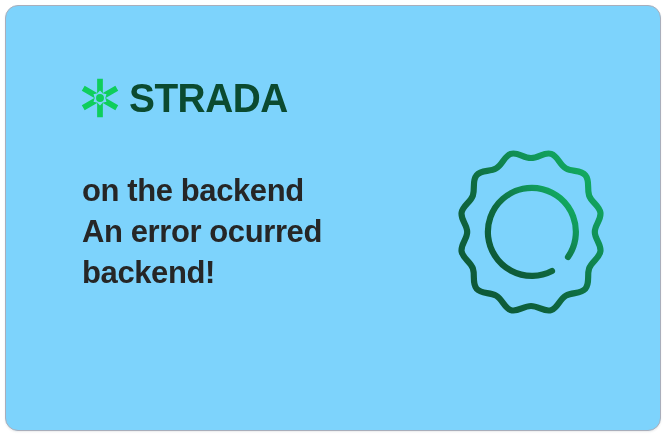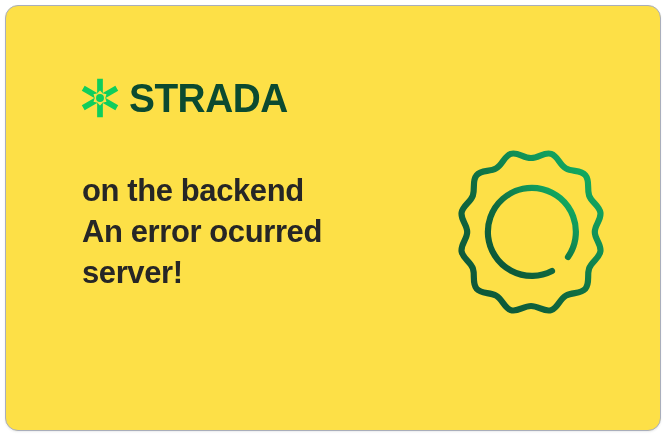--- a/index.html
+++ b/index.html
@@ -24,21 +24,21 @@
   }
 
   
   .card {
     position: absolute;
     left: 5px;
     top: 5px;
     width: 656px;
     height: 426px;
     box-sizing: border-box;
-    background: #fde047;
+    background: #7dd3fc;
     border: 1px solid #a9aebb;
     border-radius: 13px;
     box-shadow: 0 1px 2px rgba(60,64,80,0.10);
     overflow: hidden;
   }
 
   
   .logo {
     position: absolute;
     left: 72px;
@@ -120,21 +120,21 @@
           <circle cx="50" cy="50" r="9"></circle>
         </g>
       </svg>
 
       <span class="logo-word">STRADA</span>
     </div>
 
     <div class="message">
       <div>on the backend</div>
       <div>An error ocurred</div>
-      <div>server!</div>
+      <div>backend!</div>
     </div>
 
     <div class="gear">
       <svg viewBox="0 0 170 170">
         <defs>
           <linearGradient id="gearGrad" x1="0" y1="1" x2="1" y2="0">
             <stop offset="0%" stop-color="#0d5236"></stop>
             <stop offset="45%" stop-color="#0f6b40"></stop>
             <stop offset="75%" stop-color="#11975a"></stop>
             <stop offset="100%" stop-color="#12b863"></stop>

